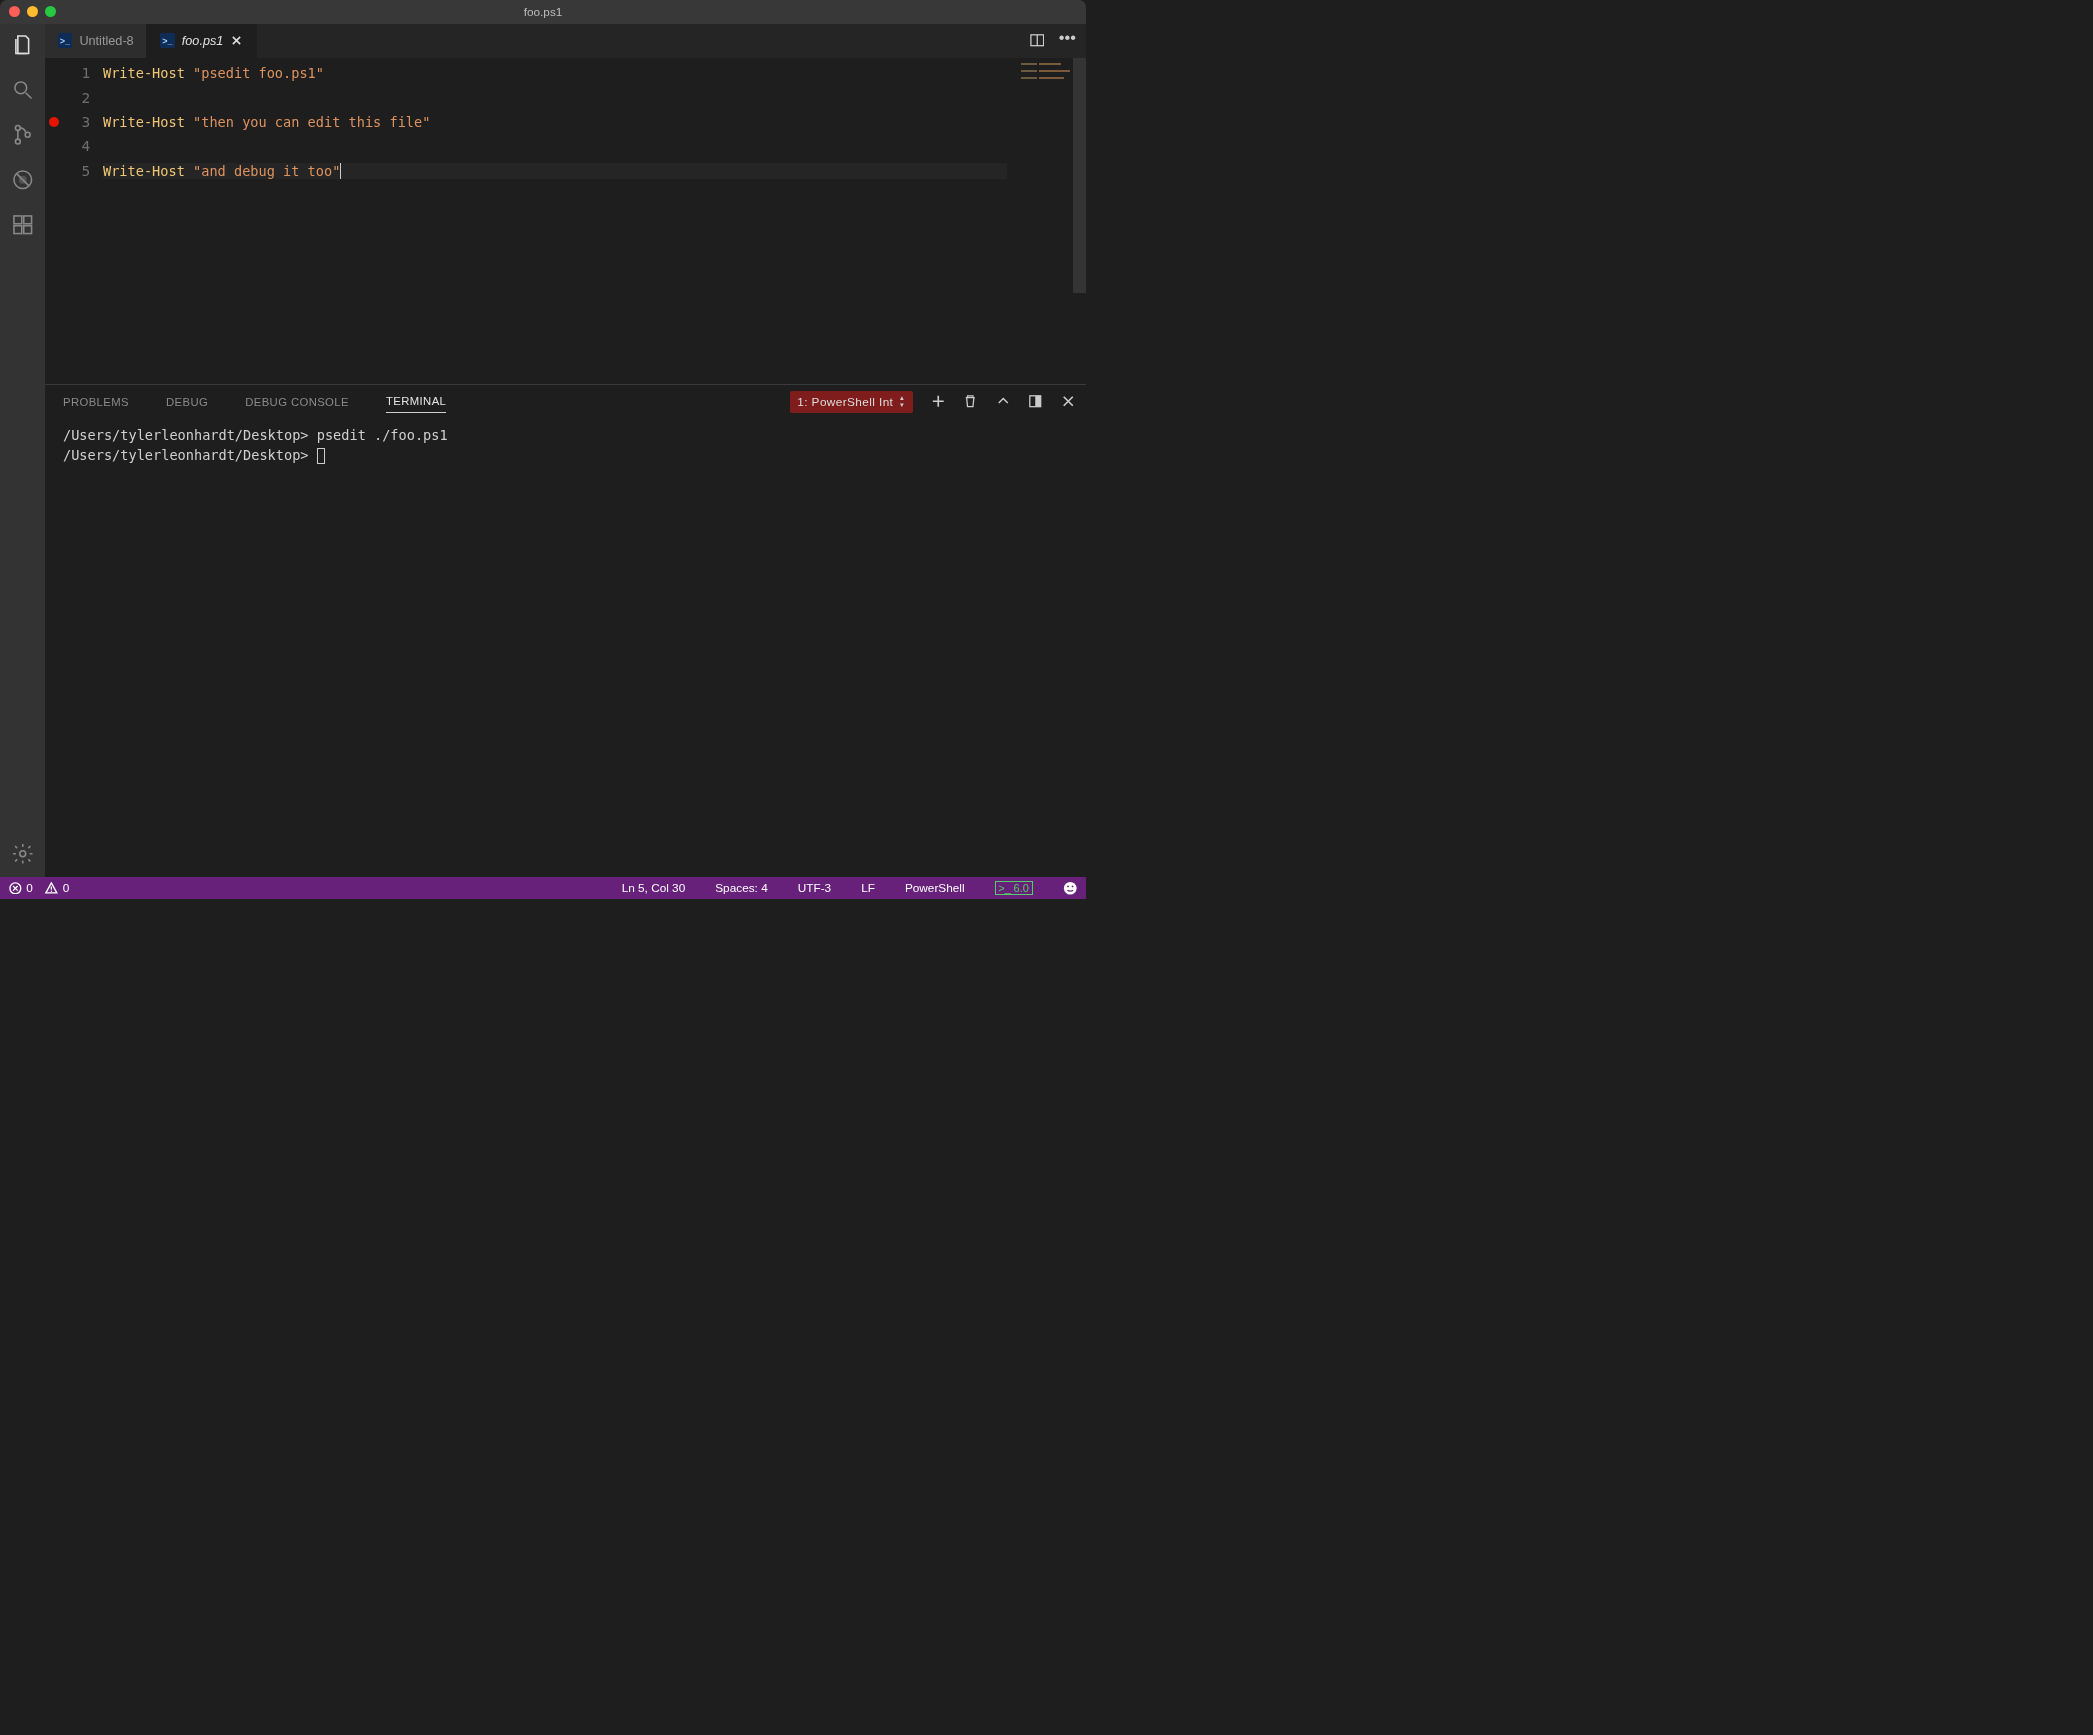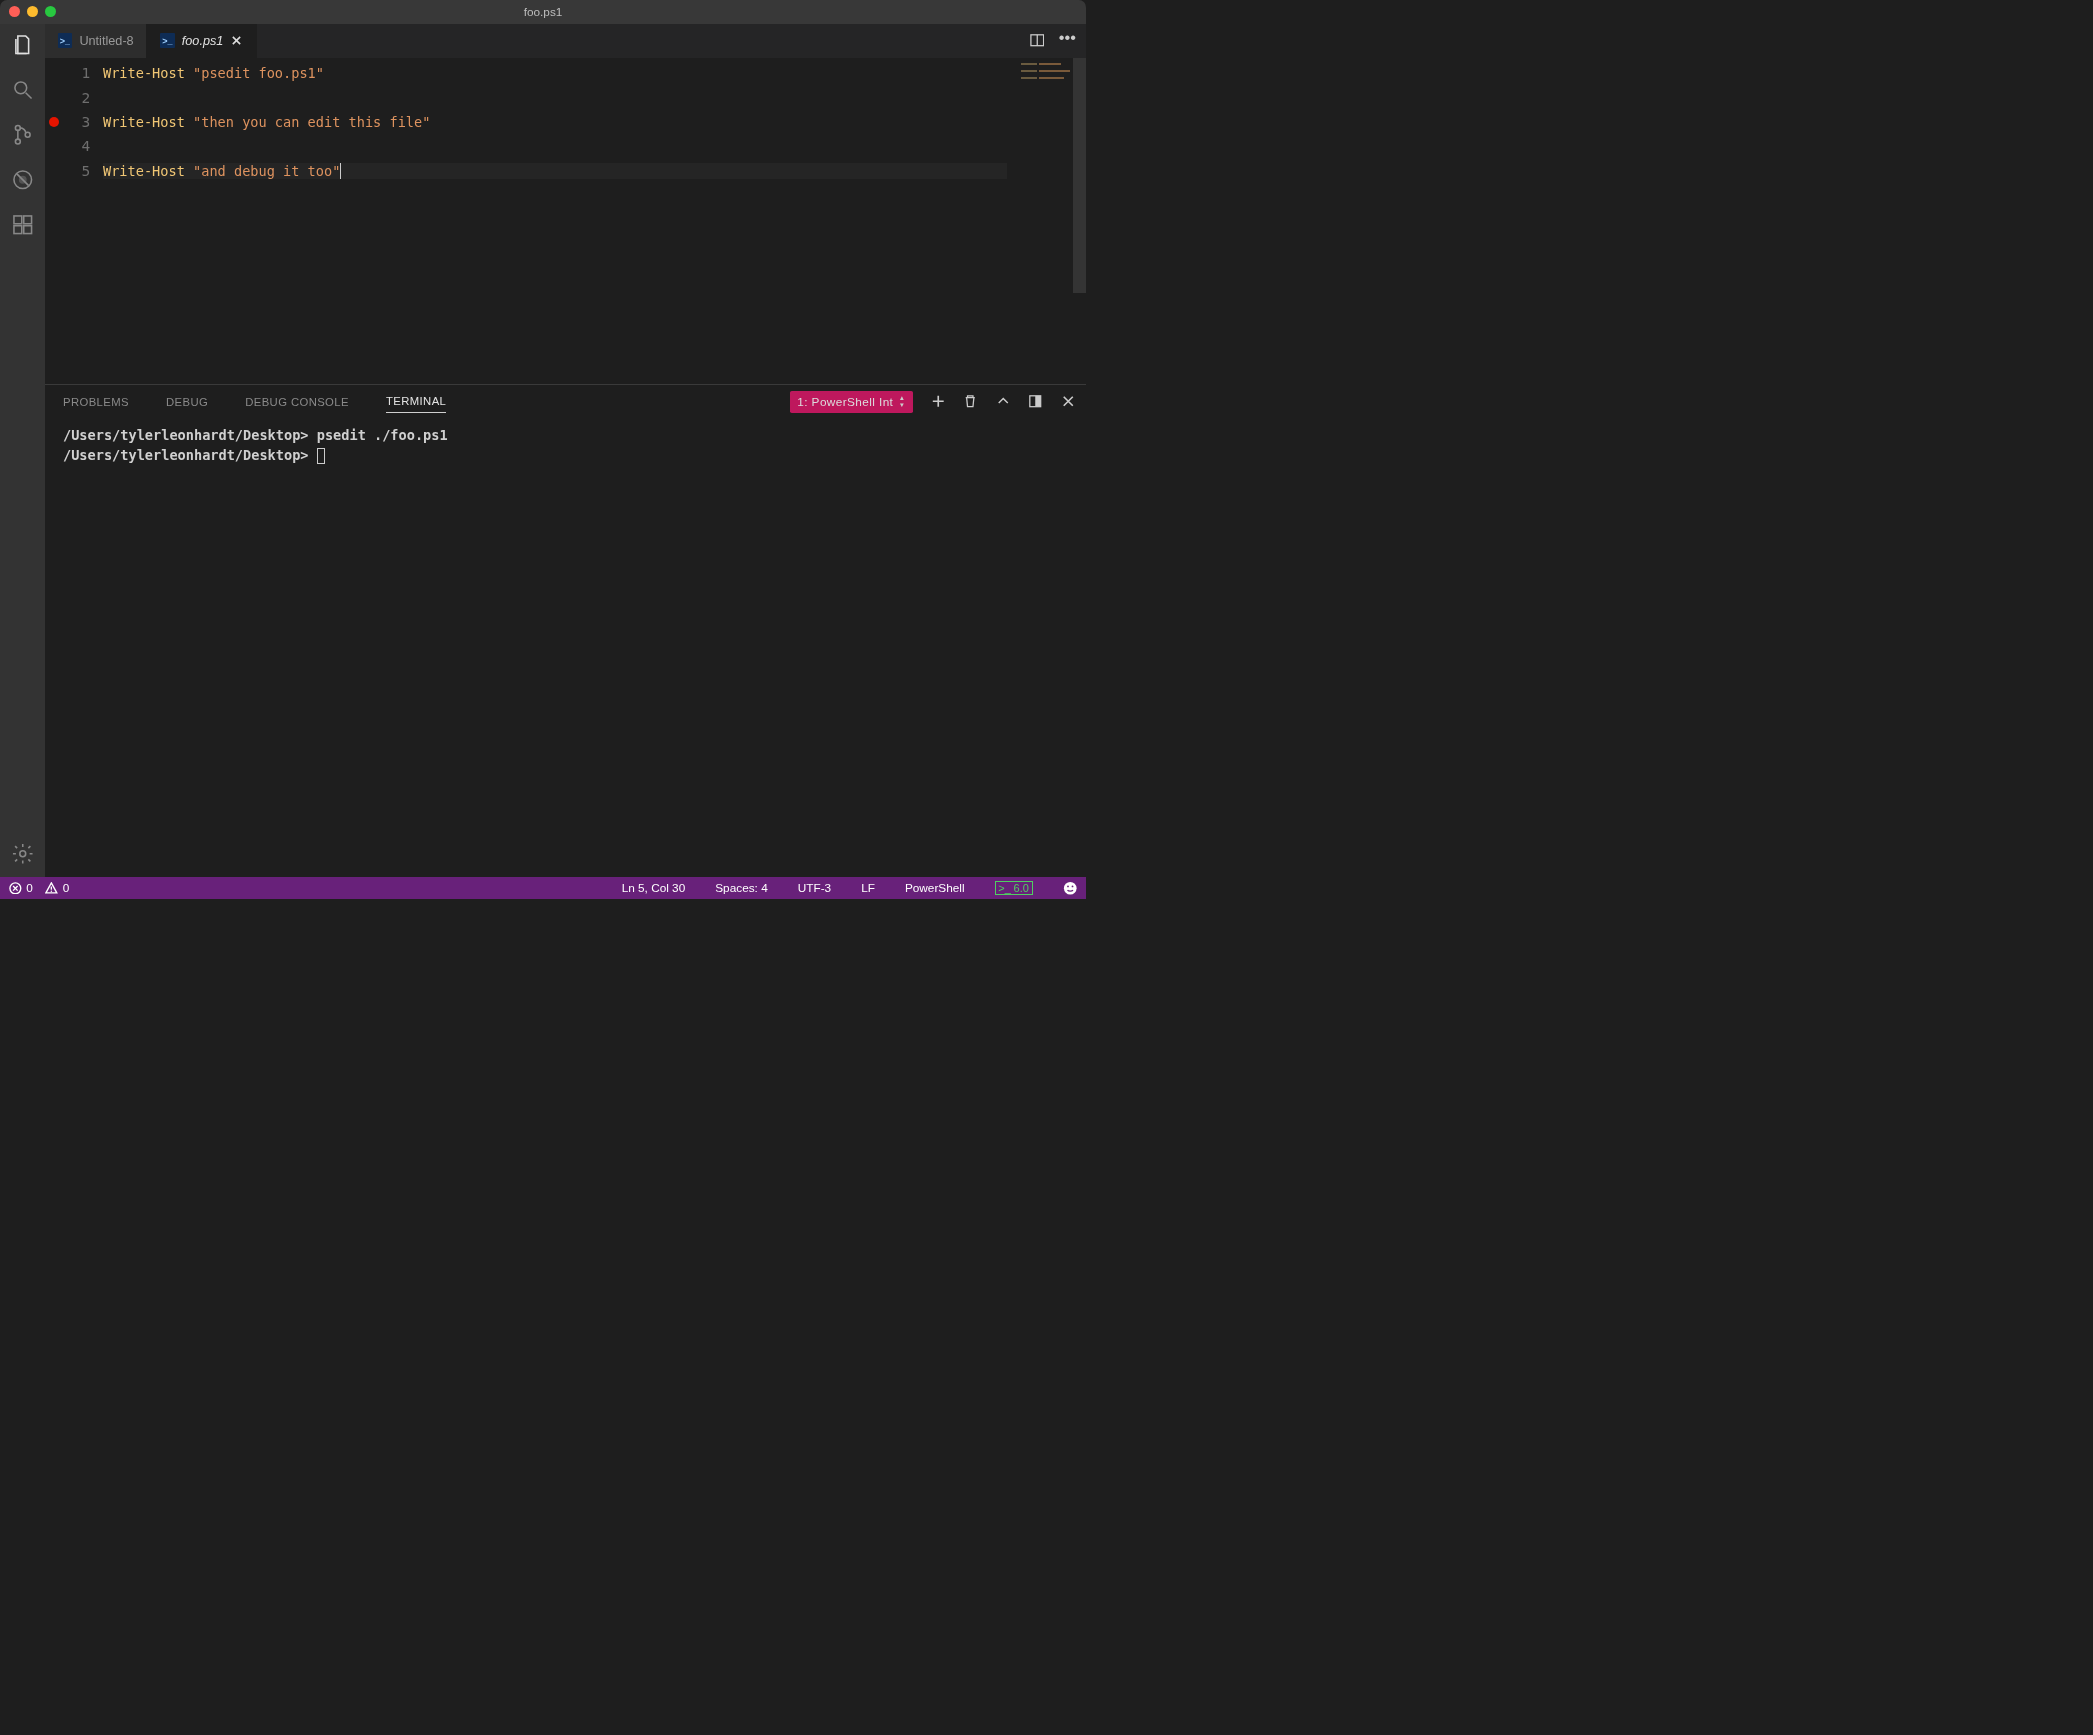--- a/index.html
+++ b/index.html
@@ -80,24 +80,24 @@
   .mm-line { height: 1.8px; margin-bottom: 1.8px; display:flex; gap:1.8px; }
   .mm-seg { height:1.8px; background:#6a5b3f; }
   .editor-scroll { position:absolute; right:0; top:0; bottom:0; width:12.7px; background:transparent; }
   .editor-thumb { position:absolute; right:0; top:0; width:12.7px; height:235px; background:rgba(200,200,200,0.13); }
 
   
   .panel { height: 493px; border-top: 0.9px solid #3a3a3a; background:#1e1e1e; display:flex; flex-direction:column; }
   .panel-tabs { height: 33px; display:flex; align-items:center; padding: 0 11px 0 18px; gap: 37px; color:#8a8a8a; font-size:11.3px; letter-spacing:0.4px; }
   .panel-tab.active { color:#e4e4e4; border-bottom: 0.9px solid #cfcfcf; padding-bottom:5.4px; margin-bottom:-5.4px; }
   .panel-right { margin-left:auto; display:flex; align-items:center; gap:18px; color:#bbb; }
-  .term-picker { background:#be185d; height:22px; display:flex; align-items:center; padding:0 7.2px; border-radius:1.8px; font-size:11.8px; color:#ddd; gap:5.4px; max-width:145px; }
+  .term-picker { background:#7f1d1d; height:22px; display:flex; align-items:center; padding:0 7.2px; border-radius:1.8px; font-size:11.8px; color:#ddd; gap:5.4px; max-width:145px; }
   .term-picker span { overflow:hidden; text-overflow:clip; white-space:nowrap; max-width:109px; }
   .panel-body { flex:1; padding: 7.2px 11px 0 18px; font-size:13.6px; color:#d0d0d0; }
-  .termrow { white-space: pre; line-height: 20px; font-weight: bold; }
+  .termrow { white-space: pre; line-height: 20px; }
 
   
   .statusbar {
     height: 22px; background: #68217a; color: #ffffff;
     display: flex; align-items: center; font-size: 11.8px; padding: 0 9px; gap: 12.7px;
   }
   .statusbar .right { margin-left: auto; display:flex; align-items:center; gap:30px; }
   .stat-item { display:flex; align-items:center; gap:4.5px; }
   .ps-term-badge { border:0.9px solid #4fd061; color:#4fd061; padding:0 2.7px; font-size:11px; line-height:12.7px; display:flex; align-items:center; gap:2.7px; }
 

